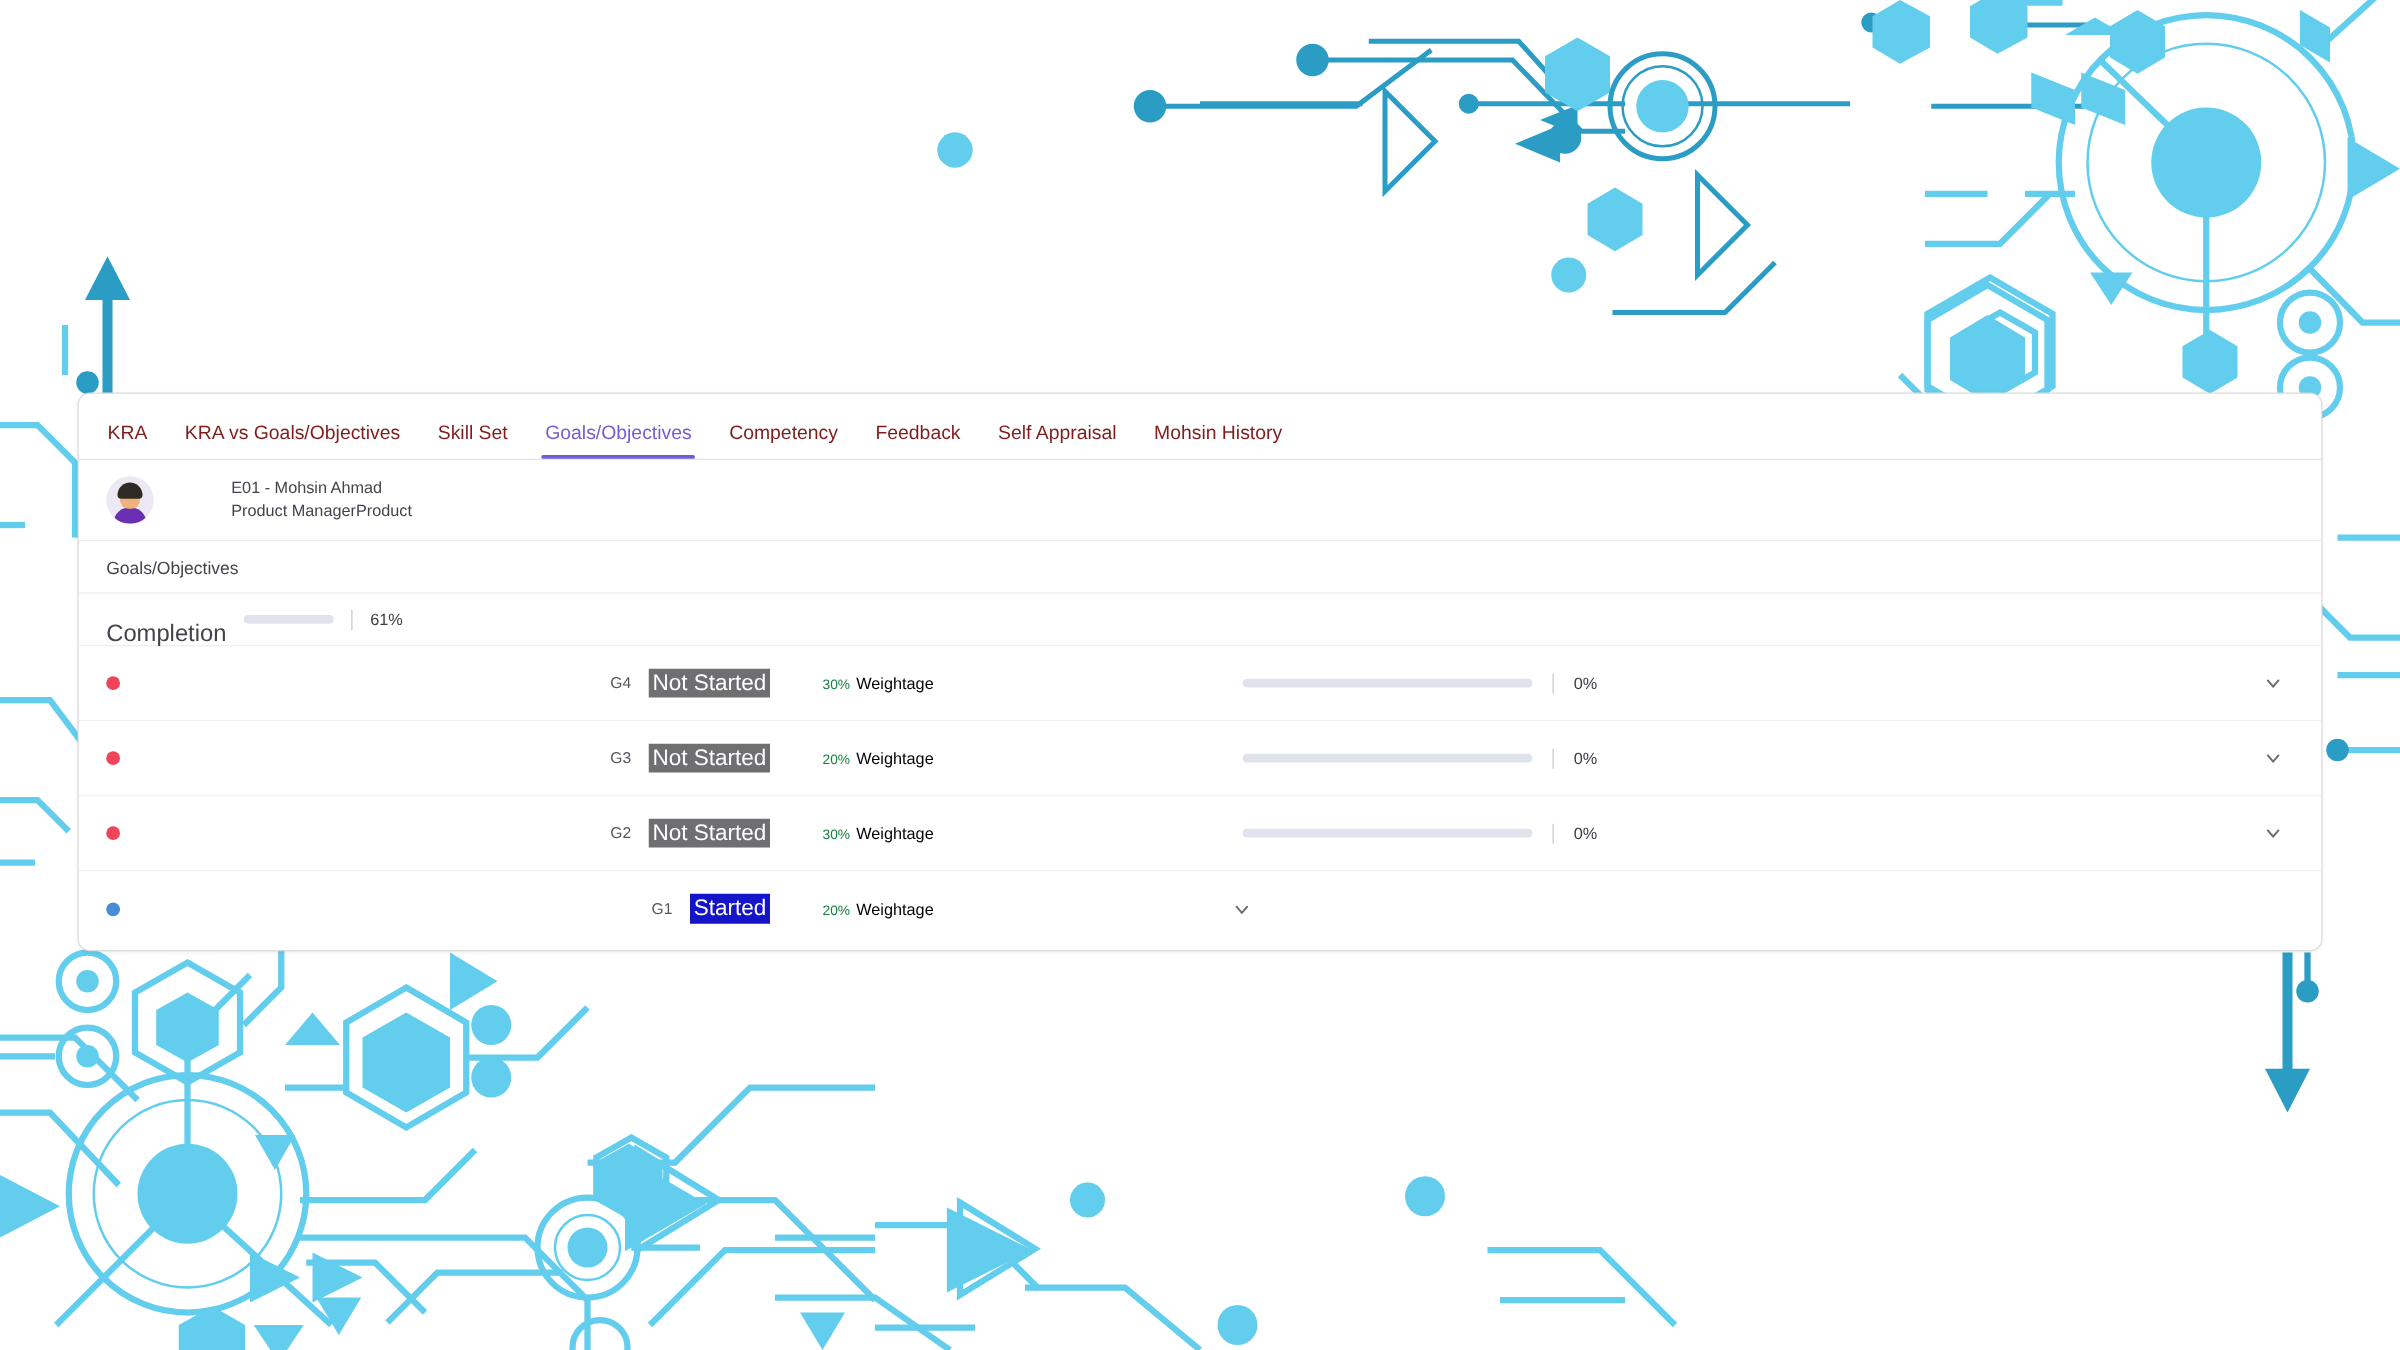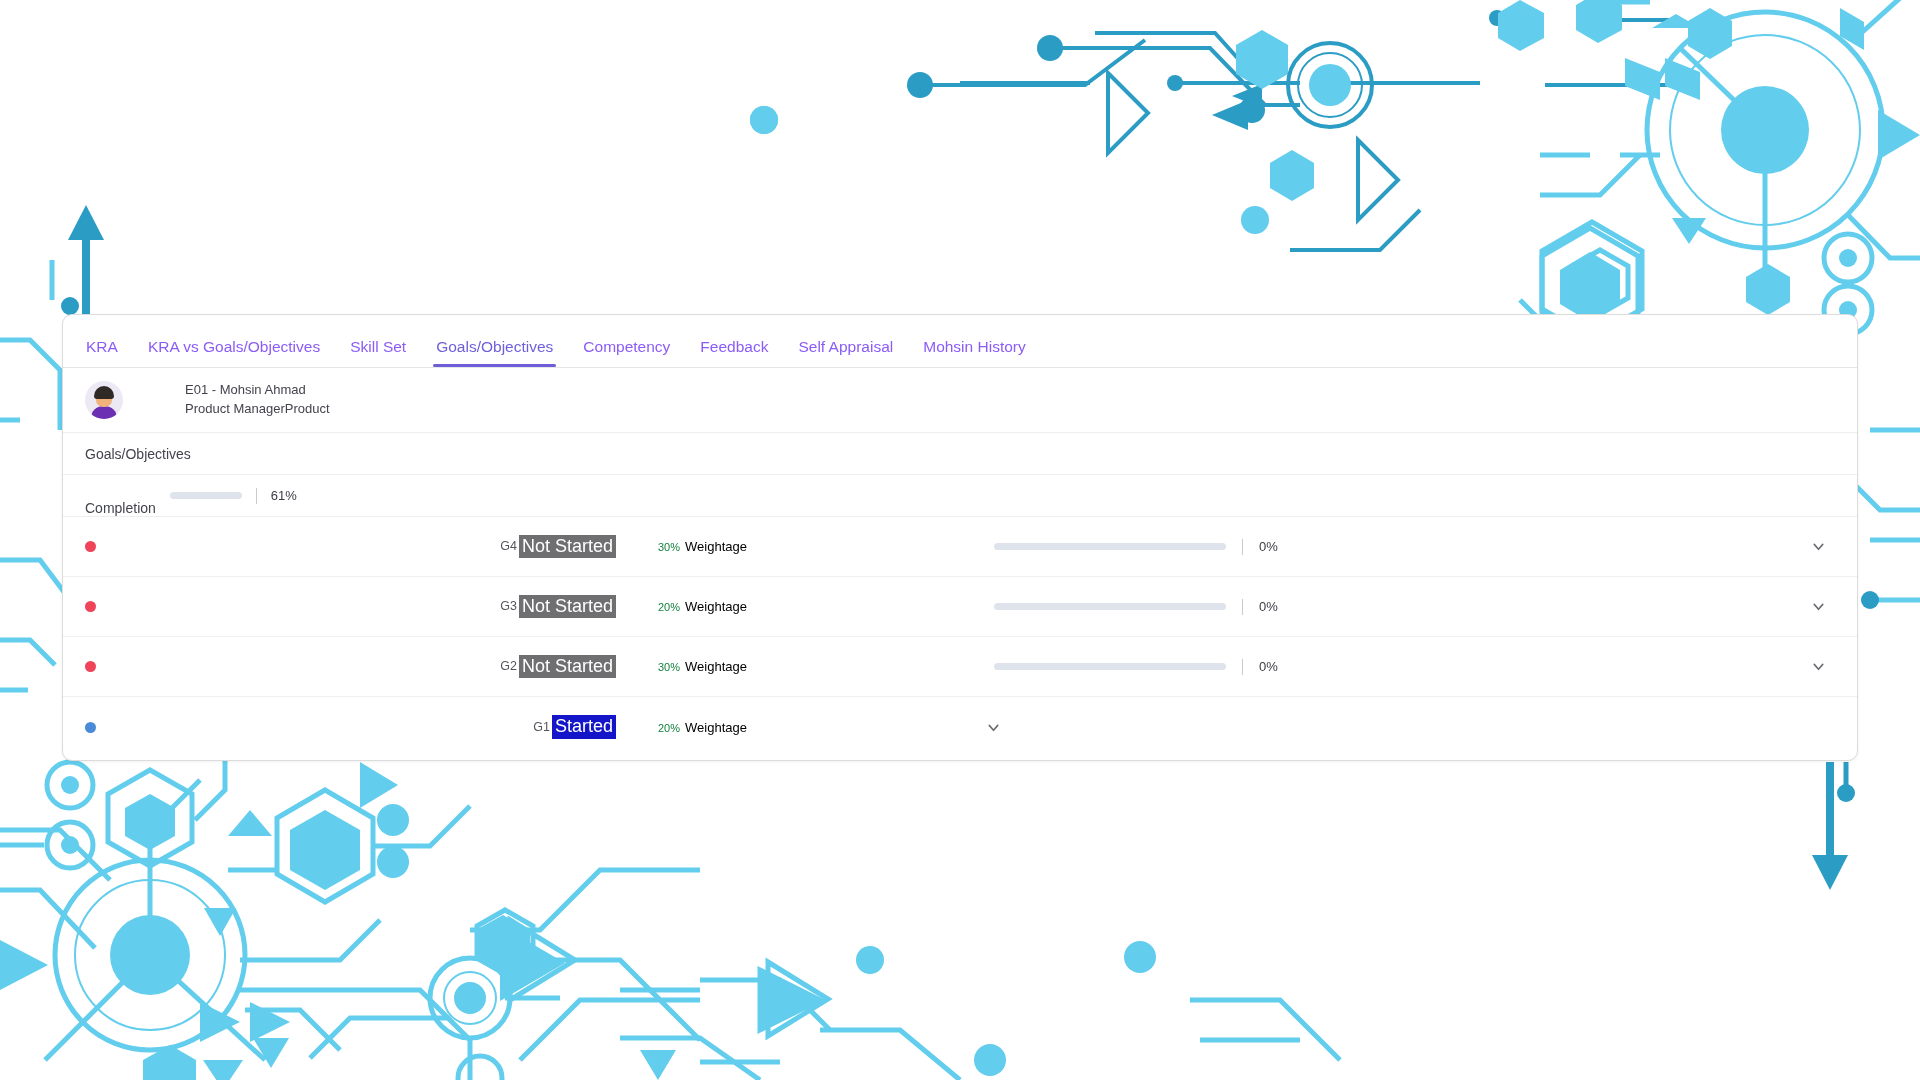--- a/index.html
+++ b/index.html
@@ -38,21 +38,21 @@
     display: flex;
     align-items: flex-end;
     height: 53px;
     padding: 0 8px 0 8px;
     border-bottom: 1px solid #e6e6e6;
   }
   .tab {
     position: relative;
     padding: 0 15px 13px 15px;
     font-size: 15.5px;
-    color: #8b5cf6;
+    color: #7f1d1d;
     line-height: 1;
     white-space: nowrap;
     cursor: pointer;
   }
   .tab.active { color: #6e5fd8; }
   .tab.active::after {
     content: "";
     position: absolute;
     left: 12px; right: 12px; bottom: 0;
     height: 3px;
@@ -110,21 +110,21 @@
   }
 
   
   .completion {
     height: 42px;
     display: flex; align-items: center;
     padding: 0 22px;
     gap: 14px;
     border-bottom: 1px solid #eeeeee;
   }
-  .completion-label { font-size: 14px; color: #43434d; margin-top: 24px; }
+  .completion-label { font-size: 19px; color: #43434d; margin-top: 24px; }
   .bar-track {
     height: 7px;
     border-radius: 4px;
     background: #dfe3ec;
     overflow: hidden;
   }
   .bar-fill { height: 100%; border-radius: 4px; }
   .divider-pipe {
     width: 1px; height: 16px; background: #c9c9d1;
   }
@@ -142,21 +142,21 @@
   .dot {
     width: 11px; height: 11px;
     border-radius: 50%;
     flex: 0 0 auto;
   }
   .col-code {
     width: 520px;
     display: flex;
     align-items: center;
     justify-content: flex-end;
-    gap: 0px;
+    gap: 12px;
     flex: 0 0 auto;
   }
   .gcode { font-size: 12.5px; color: #55555e; margin-right: 2px; }
   .badge {
     font-size: 18px;
     color: #ffffff;
     padding: 2px 3px 3px 3px;
     line-height: 1.05;
     white-space: nowrap;
   }

